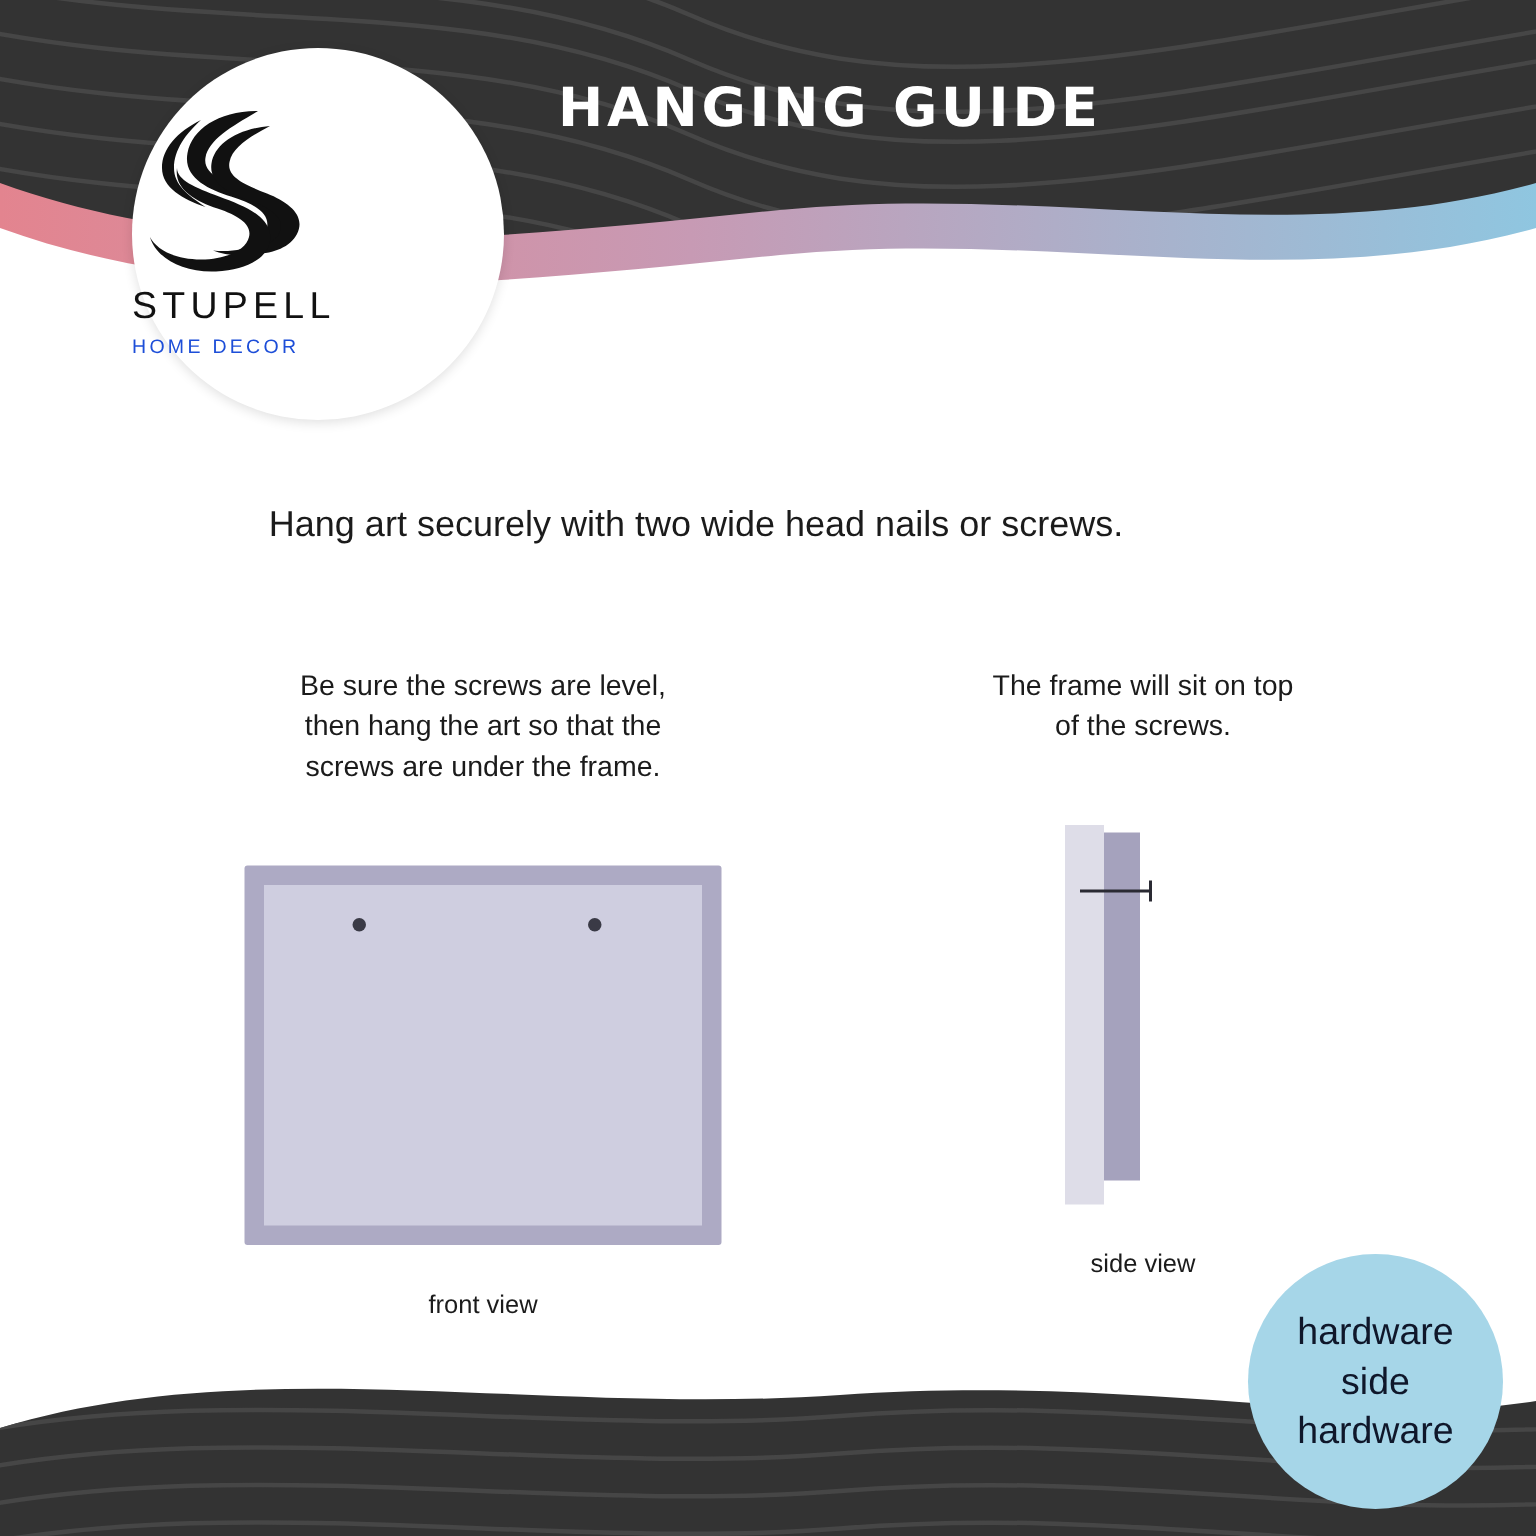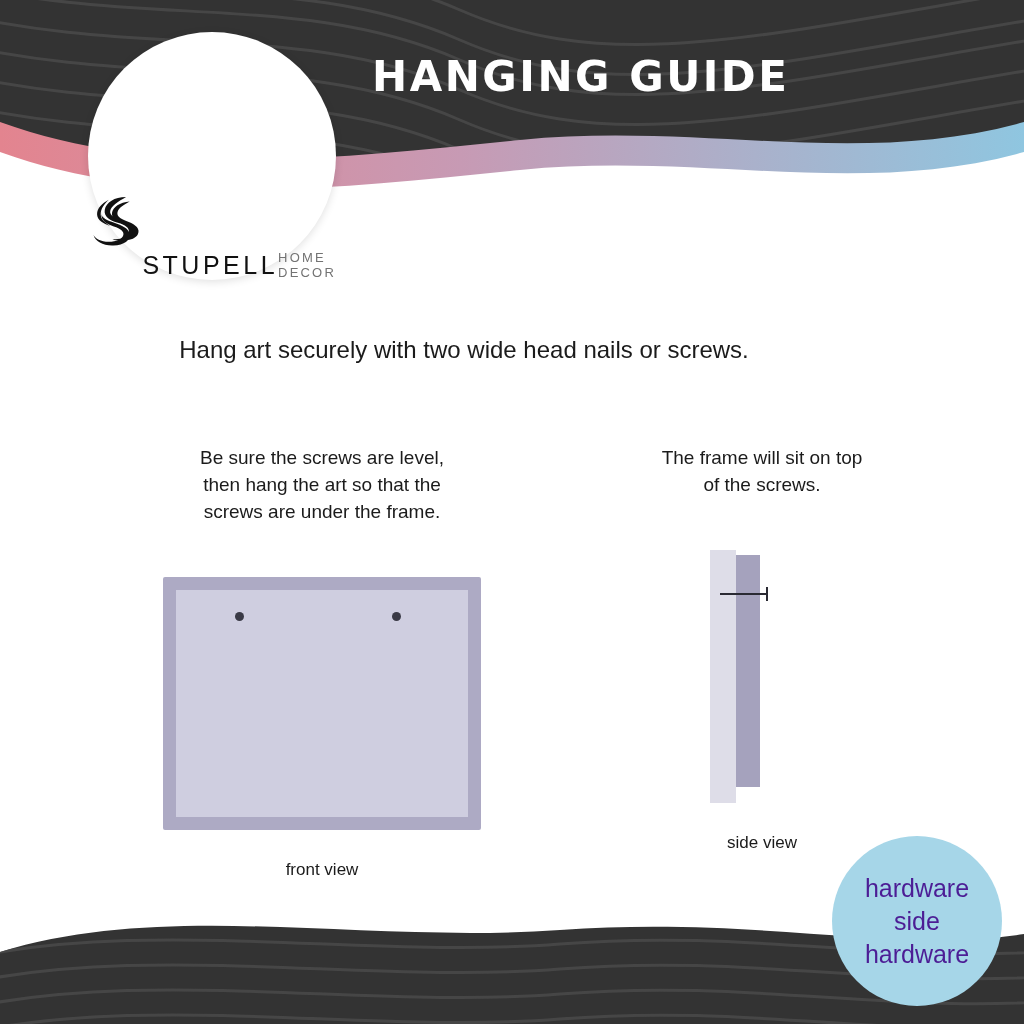--- a/index.html
+++ b/index.html
@@ -35,50 +35,50 @@
   .logo-circle {
     position: absolute;
     left: 88px;
     top: 32px;
     width: 248px;
     height: 248px;
     border-radius: 50%;
     background: #ffffff;
     box-shadow: 0 2px 8px rgba(0,0,0,0.12);
     display: flex;
-    flex-direction: row;
-    align-items: flex-end;
+    flex-direction: column;
+    align-items: flex-start;
     justify-content: flex-start;
     padding-top: 36px;
     box-sizing: border-box;
   }
   .logo-mark {
     width: 120px;
     height: 118px;
   }
   .logo-name {
     font-size: 25px;
     letter-spacing: 3.5px;
     color: #111111;
     margin-top: 4px;
     font-family: "Liberation Sans", sans-serif;
   }
   .logo-sub {
     font-size: 13px;
     letter-spacing: 2.2px;
-    color: #737373;
+    color: #1d4ed8;
     margin-top: 4px;
   }
 
   
   .header-title {
     position: absolute;
     left: 372px;
     top: 52px;
-    font-size: 42px;
+    font-size: 36px;
     font-weight: bold;
     letter-spacing: 2.5px;
     color: #ffffff;
     font-family: "DejaVu Sans", sans-serif;
   }
 
   
   .product-type {
     position: absolute;
     left: 372px;
@@ -194,21 +194,21 @@
     right: 22px;
     bottom: 18px;
     width: 170px;
     height: 170px;
     border-radius: 50%;
     background: #a6d6e8;
     display: flex;
     flex-direction: column;
     align-items: center;
     justify-content: center;
-    color: #4c1d95;
+    color: #0f172a;
     font-size: 25px;
     line-height: 33px;
     text-align: center;
   }
 </style>
 </head>
 <body>
 
 <div class="page">
 

